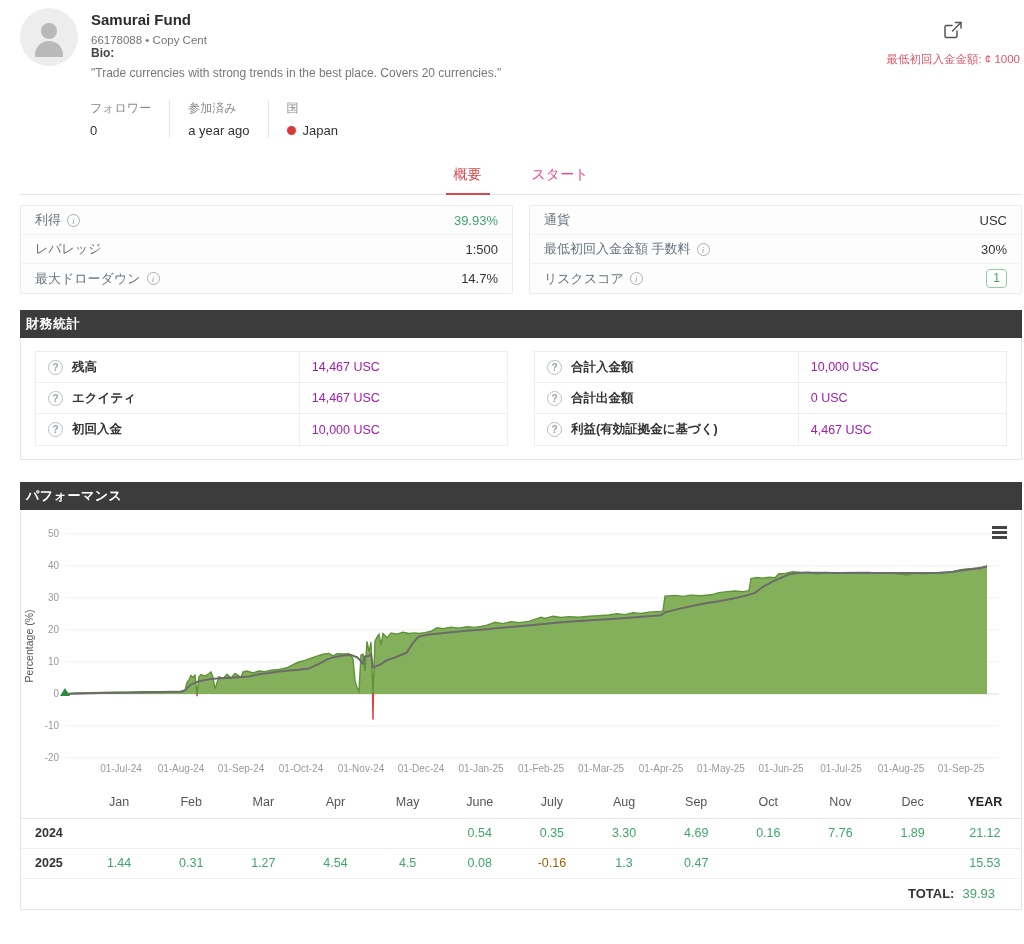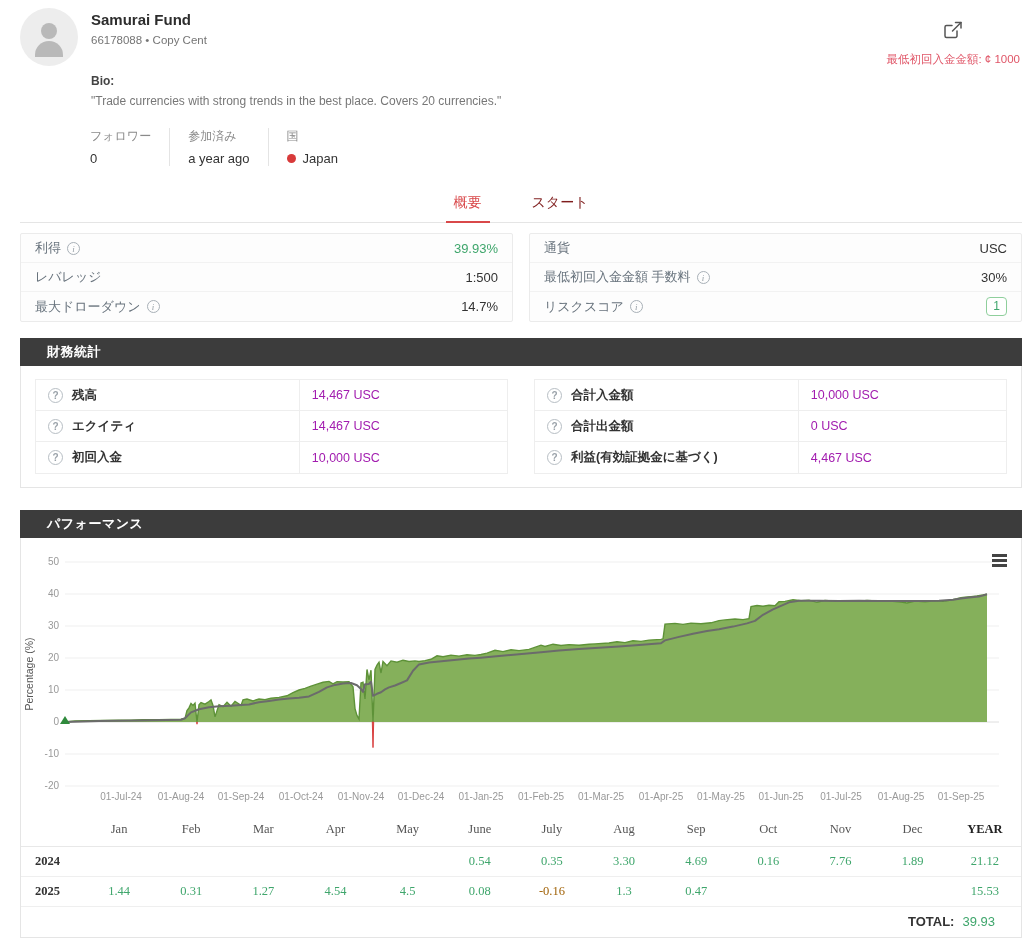--- a/index.html
+++ b/index.html
@@ -8,55 +8,55 @@
   .wrap { width:1002px; margin-left:20px; padding-top:8px; position:relative; }
 
   
   .hdr { position:relative; display:flex; }
   .avatar { width:58px; height:58px; border-radius:50%; background:#ededed; position:relative; overflow:hidden; flex:0 0 58px; }
   .avatar .head { position:absolute; left:50%; top:15px; transform:translateX(-50%); width:16px; height:16px; border-radius:50%; background:#b9b9b9; }
   .avatar .bodyshape { position:absolute; left:50%; top:33px; transform:translateX(-50%); width:28px; height:16px; border-radius:14px 14px 0 0; background:#b9b9b9; }
   .hdr-info { margin-left:13px; padding-top:3px; }
   .fund-name { font-size:15px; font-weight:bold; color:#2d2d2d; }
   .fund-sub { font-size:11.5px; color:#757575; margin-top:6px; }
-  .bio-label { font-size:12px; font-weight:bold; color:#444; margin-top:28px; }
+  .bio-label { font-size:12px; font-weight:bold; color:#444; margin-top:0; }
   .bio-text { font-size:12px; color:#777; margin-top:6px; }
   .hdr-right { position:absolute; right:2px; top:12px; text-align:center; }
   .share-btn { display:inline-block; cursor:pointer; }
   .min-dep { margin-top:8px; font-size:11.5px; color:#e05567; }
 
   
   .fstats { display:flex; margin:20px 0 0 70px; }
   .fstat { padding:0 18px; border-left:1px solid #e4e4e4; min-width:70px; }
   .fstat:first-child { border-left:none; padding-left:0; }
   .fstat .lab { font-size:12px; color:#8a8a8a; }
   .fstat .val { font-size:13px; color:#333; margin-top:6px; display:flex; align-items:center; gap:7px; }
   .flag-dot { width:9px; height:9px; border-radius:50%; background:#d83a3a; display:inline-block; }
 
   
   .tabbar { margin-top:20px; border-bottom:1px solid #e5e5e5; display:flex; justify-content:center; gap:46px; }
-  .tab { font-size:14px; padding:8px 2px 10px; cursor:pointer; color:#7f1d1d; font-weight:500; position:relative; }
+  .tab { font-size:14px; padding:8px 2px 10px; cursor:pointer; color:#ec4899; font-weight:500; position:relative; }
   .tab.active { color:#d9484a; }
   .tab.active:after { content:""; position:absolute; left:-6px; right:-6px; bottom:-1px; height:2.5px; background:#d9484a; }
 
   
   .ov-grid { display:flex; gap:16px; margin-top:10px; }
   .ov-box { flex:1; border:1px solid #ebebeb; border-radius:2px; background:#fdfdfd; }
   .ov-row { display:flex; justify-content:space-between; align-items:center; height:29px; padding:0 14px; border-bottom:1px solid #f2f2f2; }
   .ov-row:last-child { border-bottom:none; }
   .ov-lab { font-size:13px; color:#68737d; display:flex; align-items:center; gap:6px; }
   .ov-val { font-size:13px; color:#333; }
   .ov-val.green { color:#3fa66c; }
   .icirc { width:13px; height:13px; border-radius:50%; border:1px solid #a8b0b7; color:#98a1a8; font-size:9px; line-height:12px; text-align:center; display:inline-block; font-style:italic; font-family:"Liberation Serif",serif; }
   .qcirc { width:15px; height:15px; border-radius:50%; border:1px solid #b7bec4; color:#9aa2a9; font-size:10px; line-height:13px; text-align:center; display:inline-block; flex:0 0 15px; }
   .risk-badge { display:inline-block; border:1.5px solid #8fcf9c; color:#3fa66c; border-radius:4px; font-size:12px; line-height:17px; padding:0 6px; background:#fff; }
 
   
   .sec { margin-top:16px; }
-  .sec-bar { background:#3c3c3c; color:#fff; font-size:13px; font-weight:bold; height:28px; line-height:28px; padding-left:27px; letter-spacing:.5px; }
+  .sec-bar { background:#3c3c3c; color:#fff; font-size:13px; font-weight:bold; height:28px; line-height:28px; padding-left:6px; letter-spacing:.5px; }
   .sec-body { border:1px solid #e5e5e5; border-top:none; background:#fff; }
 
   
   .fin-body { display:flex; gap:26px; padding:13px 14px; }
   .fin-col { flex:1; border:1px solid #eee; }
   .fin-row { display:flex; border-bottom:1px solid #eee; height:31px; align-items:center; }
   .fin-row:last-child { border-bottom:none; }
   .fin-lab { flex:0 0 56%; display:flex; align-items:center; gap:9px; padding-left:12px; font-size:12.5px; font-weight:bold; color:#333; border-right:1px solid #eee; height:100%; }
   .fin-val { padding-left:12px; font-size:12.5px; color:#a21caf; }
 
@@ -68,21 +68,21 @@
   .xtick { font-size:10px; fill:#999; }
   .ylab  { font-size:10.5px; fill:#555; }
   .legend { display:flex; justify-content:center; gap:28px; align-items:center; padding:4px 0 8px; }
   .leg-item { display:flex; align-items:center; gap:7px; font-size:11.5px; font-weight:bold; color:#333; }
   .leg-circle { width:10px; height:10px; border-radius:50%; background:#6f9d3c; }
   .leg-line { width:16px; height:2px; background:#6e6e6e; }
   .leg-tri-up { width:0; height:0; border-left:5px solid transparent; border-right:5px solid transparent; border-bottom:8px solid #2f8a3c; }
   .leg-tri-dn { width:0; height:0; border-left:5px solid transparent; border-right:5px solid transparent; border-top:8px solid #d94040; }
 
   
-  .mtable { width:100%; border-collapse:collapse; table-layout:fixed; margin-top:4px;font-family:Liberation Serif, serif; }
+  .mtable { width:100%; border-collapse:collapse; table-layout:fixed; margin-top:4px; }
   .mtable th { font-size:12.5px; color:#555; font-weight:normal; height:32px; border-bottom:1px solid #e8e8e8; text-align:center; }
   .mtable th.yearcol { font-weight:bold; color:#222; }
   .mtable td { font-size:12.5px; height:30px; text-align:center; border-bottom:1px solid #efefef; }
   .mtable .ycol { width:62px; text-align:left; padding-left:14px; font-weight:bold; color:#333; }
   .mtable td.pos { color:#3fa66c; }
   .mtable td.neg { color:#a16207; }
   .total-row { display:flex; justify-content:flex-end; align-items:center; gap:8px; height:30px; padding-right:26px; }
   .total-lab { font-size:13px; font-weight:bold; color:#333; }
   .total-val { font-size:13px; color:#3fa66c; }
 </style>

